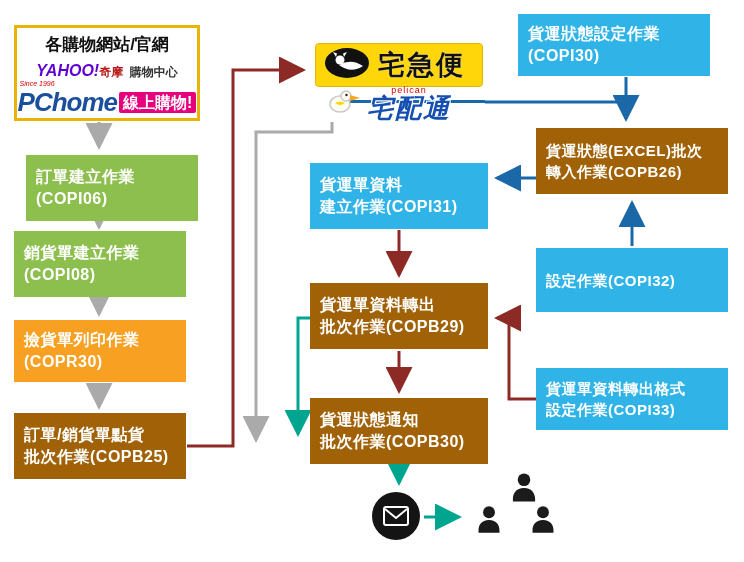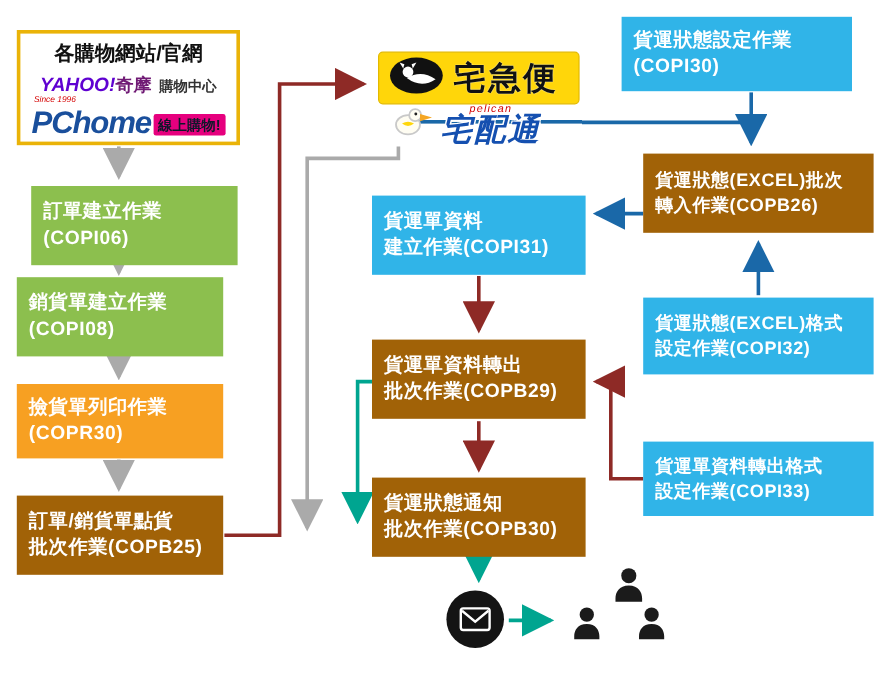--- a/index.html
+++ b/index.html
@@ -20,40 +20,40 @@
   .bl{white-space:nowrap;}
 
   
   .shop{
     position:absolute;left:14px;top:25px;width:186px;height:96px;background:#fff;
     border:3px solid #eab308;box-sizing:border-box;text-align:center;padding-top:5px;
   }
   .shop-title{font-size:17px;font-weight:bold;color:#111;}
   .yahoo-row{margin-top:6px;font-weight:bold;}
   .y-brand{color:#5f01d1;font-size:16px;font-style:italic;}
-  .y-kimo{color:#701a75;font-size:15px;}
+  .y-kimo{color:#b91c1c;font-size:12px;}
   .y-label{color:#333;font-size:12px;font-weight:bold;margin-left:2px;}
   .pchome-row{margin-top:6px;position:relative;display:inline-block;}
   .pc-since{position:absolute;left:2px;top:-7px;color:#d40000;font-size:7px;font-style:italic;}
   .pc-brand{color:#1a4f9c;font-size:26px;font-weight:bold;font-style:italic;letter-spacing:-1px;}
-  .pc-label{background:#e6007e;color:#0f172a;font-size:12px;font-weight:bold;padding:2px 4px;border-radius:2px;margin-left:2px;vertical-align:3px;}
+  .pc-label{background:#e6007e;color:#ffffff;font-size:16px;font-weight:bold;padding:2px 4px;border-radius:2px;margin-left:2px;vertical-align:3px;}
 
   
   .taqbin{
     position:absolute;left:315px;top:43px;width:168px;height:44px;background:#ffd60a;
     border-radius:4px;display:flex;align-items:center;gap:8px;padding:0 8px;box-sizing:border-box;
     border:1px solid #e3b900;
   }
   .taqbin-text{color:#111;font-size:27px;font-weight:bold;letter-spacing:2px;text-shadow:0 0 1px #fff;}
   .pelican-underline{position:absolute;left:335px;top:100px;width:150px;height:3px;background:#1a68a8;}
   .pelican{
     position:absolute;left:327px;top:84px;width:158px;height:38px;display:flex;align-items:center;gap:6px;
   }
   .pelican-col{display:flex;flex-direction:column;align-items:center;line-height:1;position:relative;z-index:2;}
-  .pelican-sub{color:#d40000;font-size:9px;font-style:italic;letter-spacing:1px;text-align:right;}
+  .pelican-sub{color:#d40000;font-size:9px;letter-spacing:1px;text-align:right;}
   .pelican-name{color:#1550b0;font-size:26px;font-weight:bold;font-style:italic;letter-spacing:2px;
     text-shadow:-1px -1px 0 #fff,1px -1px 0 #fff,-1px 1px 0 #fff,1px 1px 0 #fff;}
 
   
   .envelope{
     position:absolute;left:372px;top:492px;width:48px;height:48px;background:#141414;border-radius:50%;
     display:flex;align-items:center;justify-content:center;
   }
   .person{position:absolute;}
   svg.arrows{position:absolute;left:0;top:0;pointer-events:none;}
@@ -174,21 +174,20 @@
 
   <div class="box cyan" style="left:518px;top:14px;width:192px;height:62px">
     <span class="bl">貨運狀態設定作業</span>
     <span class="bl">(COPI30)</span>
   </div>
   <div class="box red small" style="left:536px;top:128px;width:192px;height:66px">
     <span class="bl">貨運狀態(EXCEL)批次</span>
     <span class="bl">轉入作業(COPB26)</span>
   </div>
   <div class="box cyan small" style="left:536px;top:248px;width:192px;height:64px">
-    <span class="bl">貨運狀態(EXCEL)格式</span>
     <span class="bl">設定作業(COPI32)</span>
   </div>
   <div class="box cyan small" style="left:536px;top:368px;width:192px;height:62px">
     <span class="bl">貨運單資料轉出格式</span>
     <span class="bl">設定作業(COPI33)</span>
   </div>
 
   <div class="envelope">
     <svg width="28" height="22" viewBox="0 0 28 22">
       <rect x="2" y="2" width="24" height="18" rx="2" fill="none" stroke="#fff" stroke-width="2"></rect>

